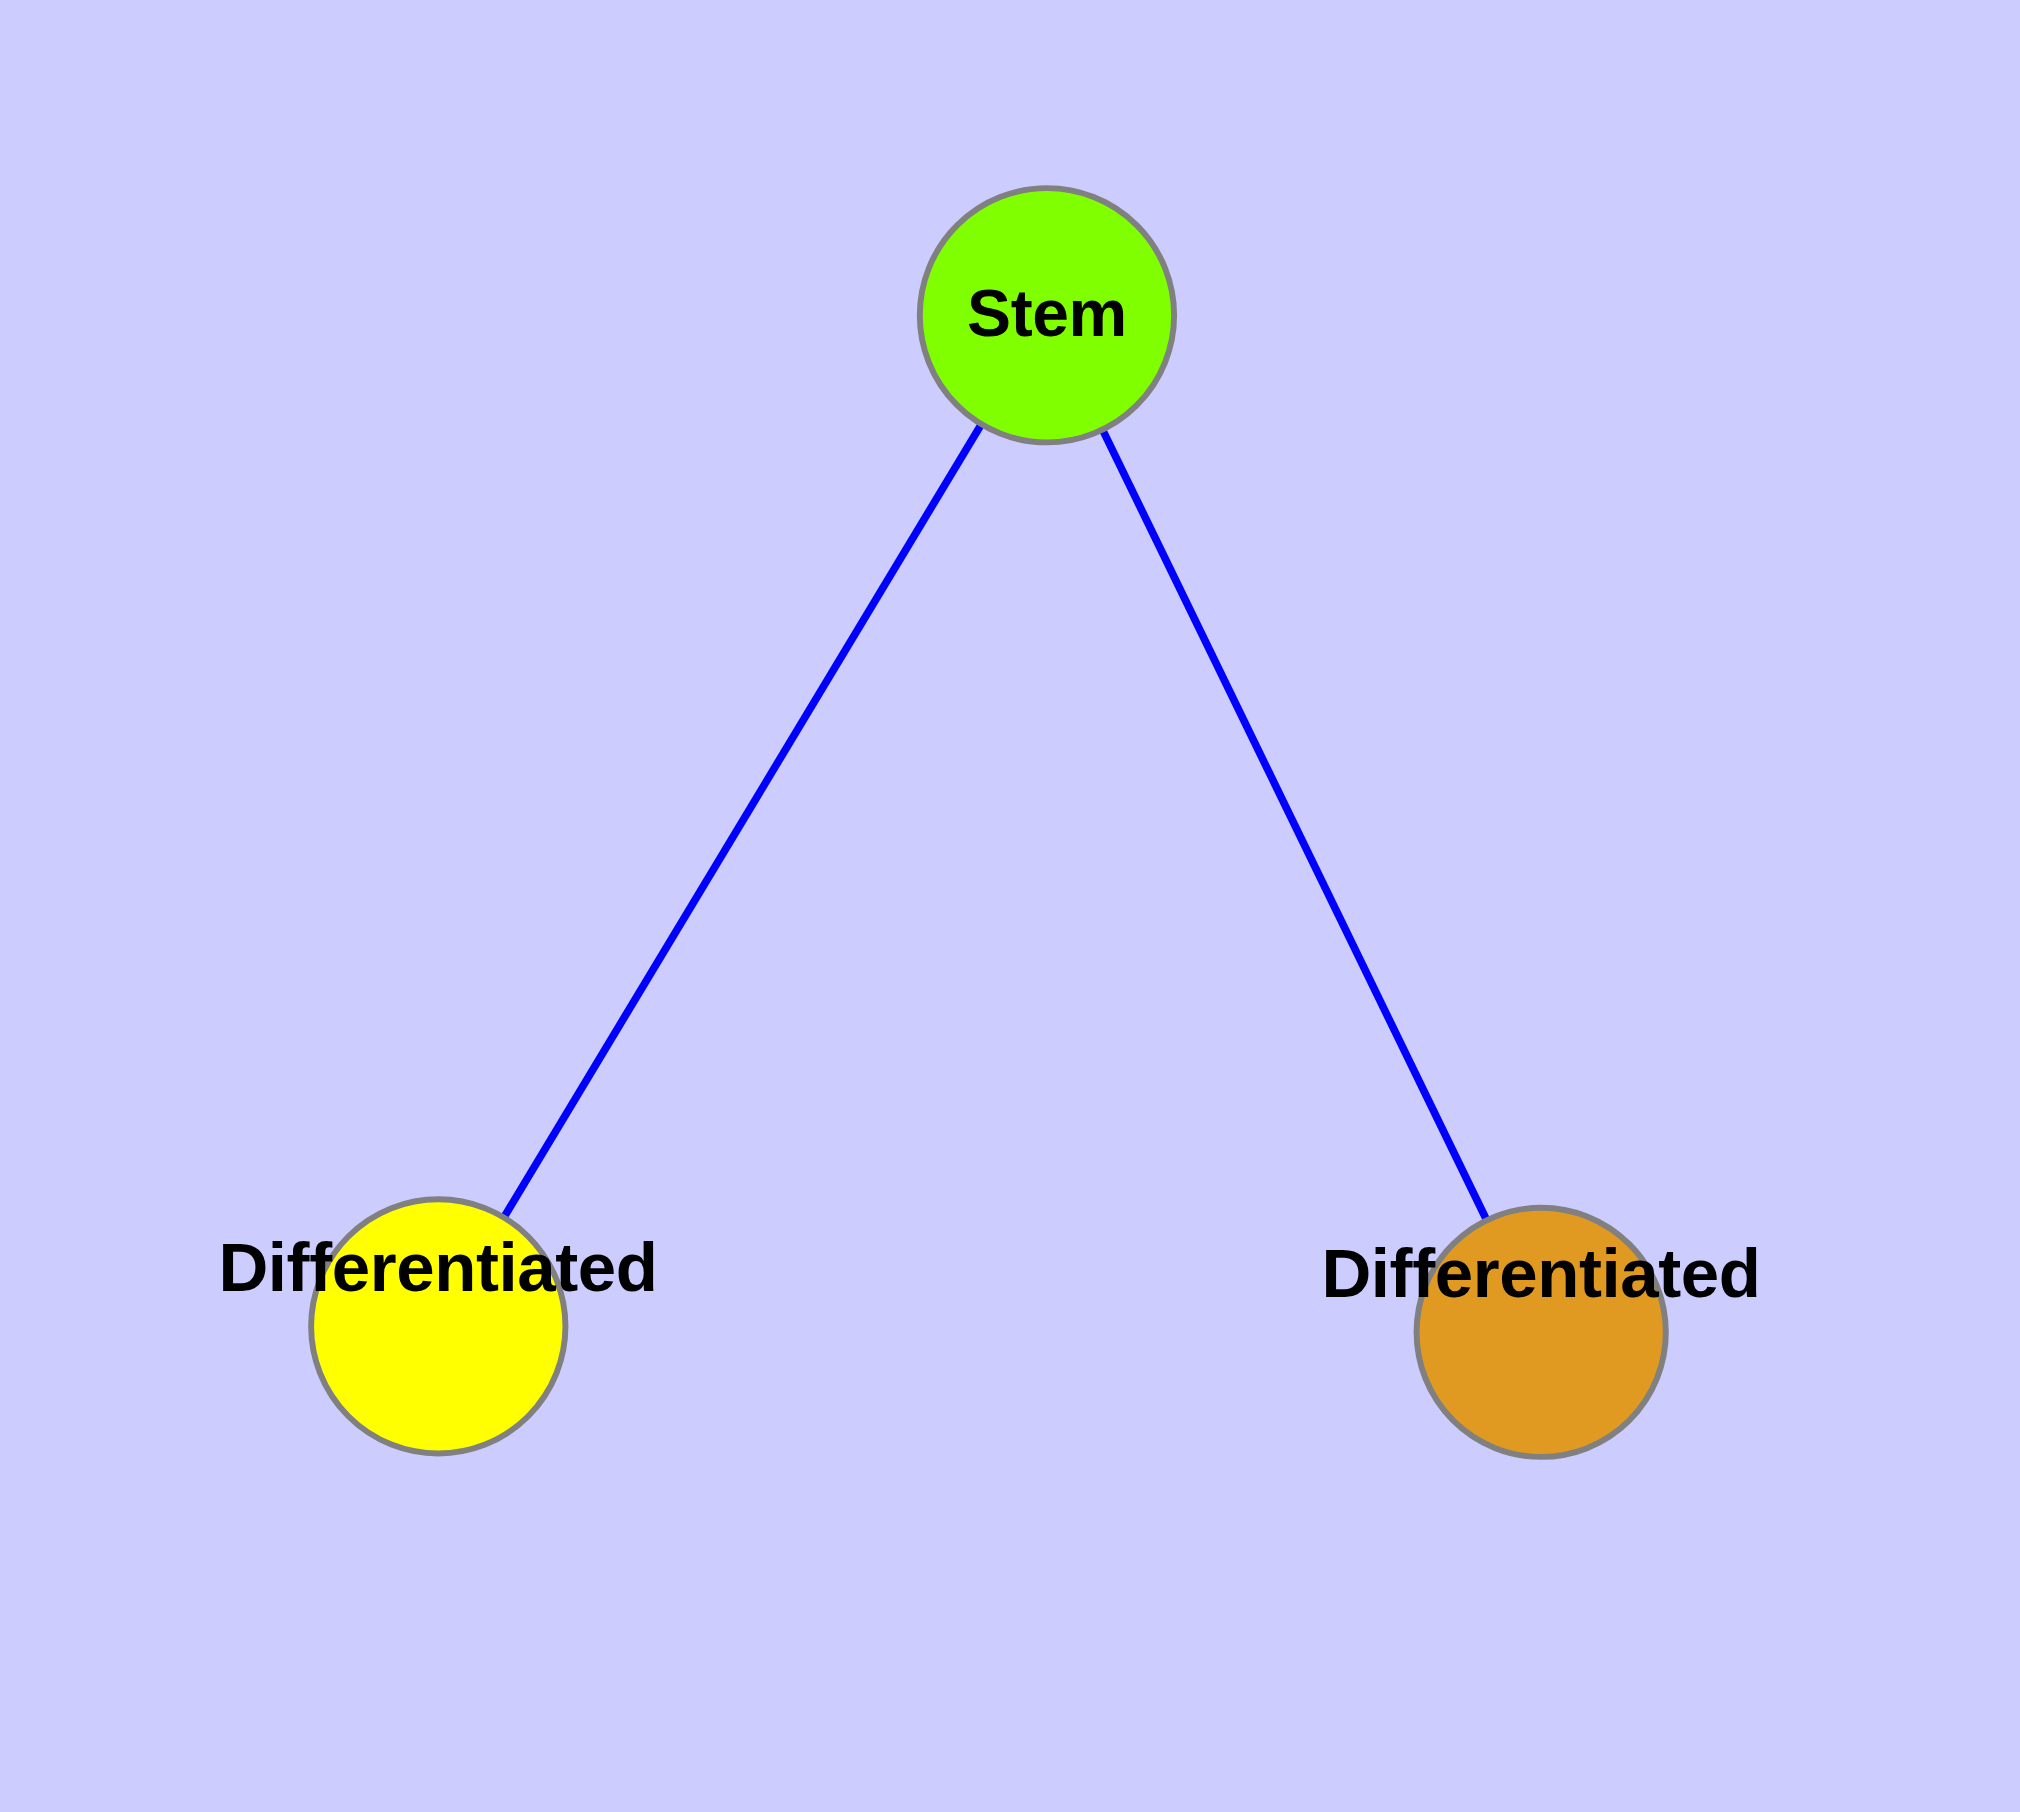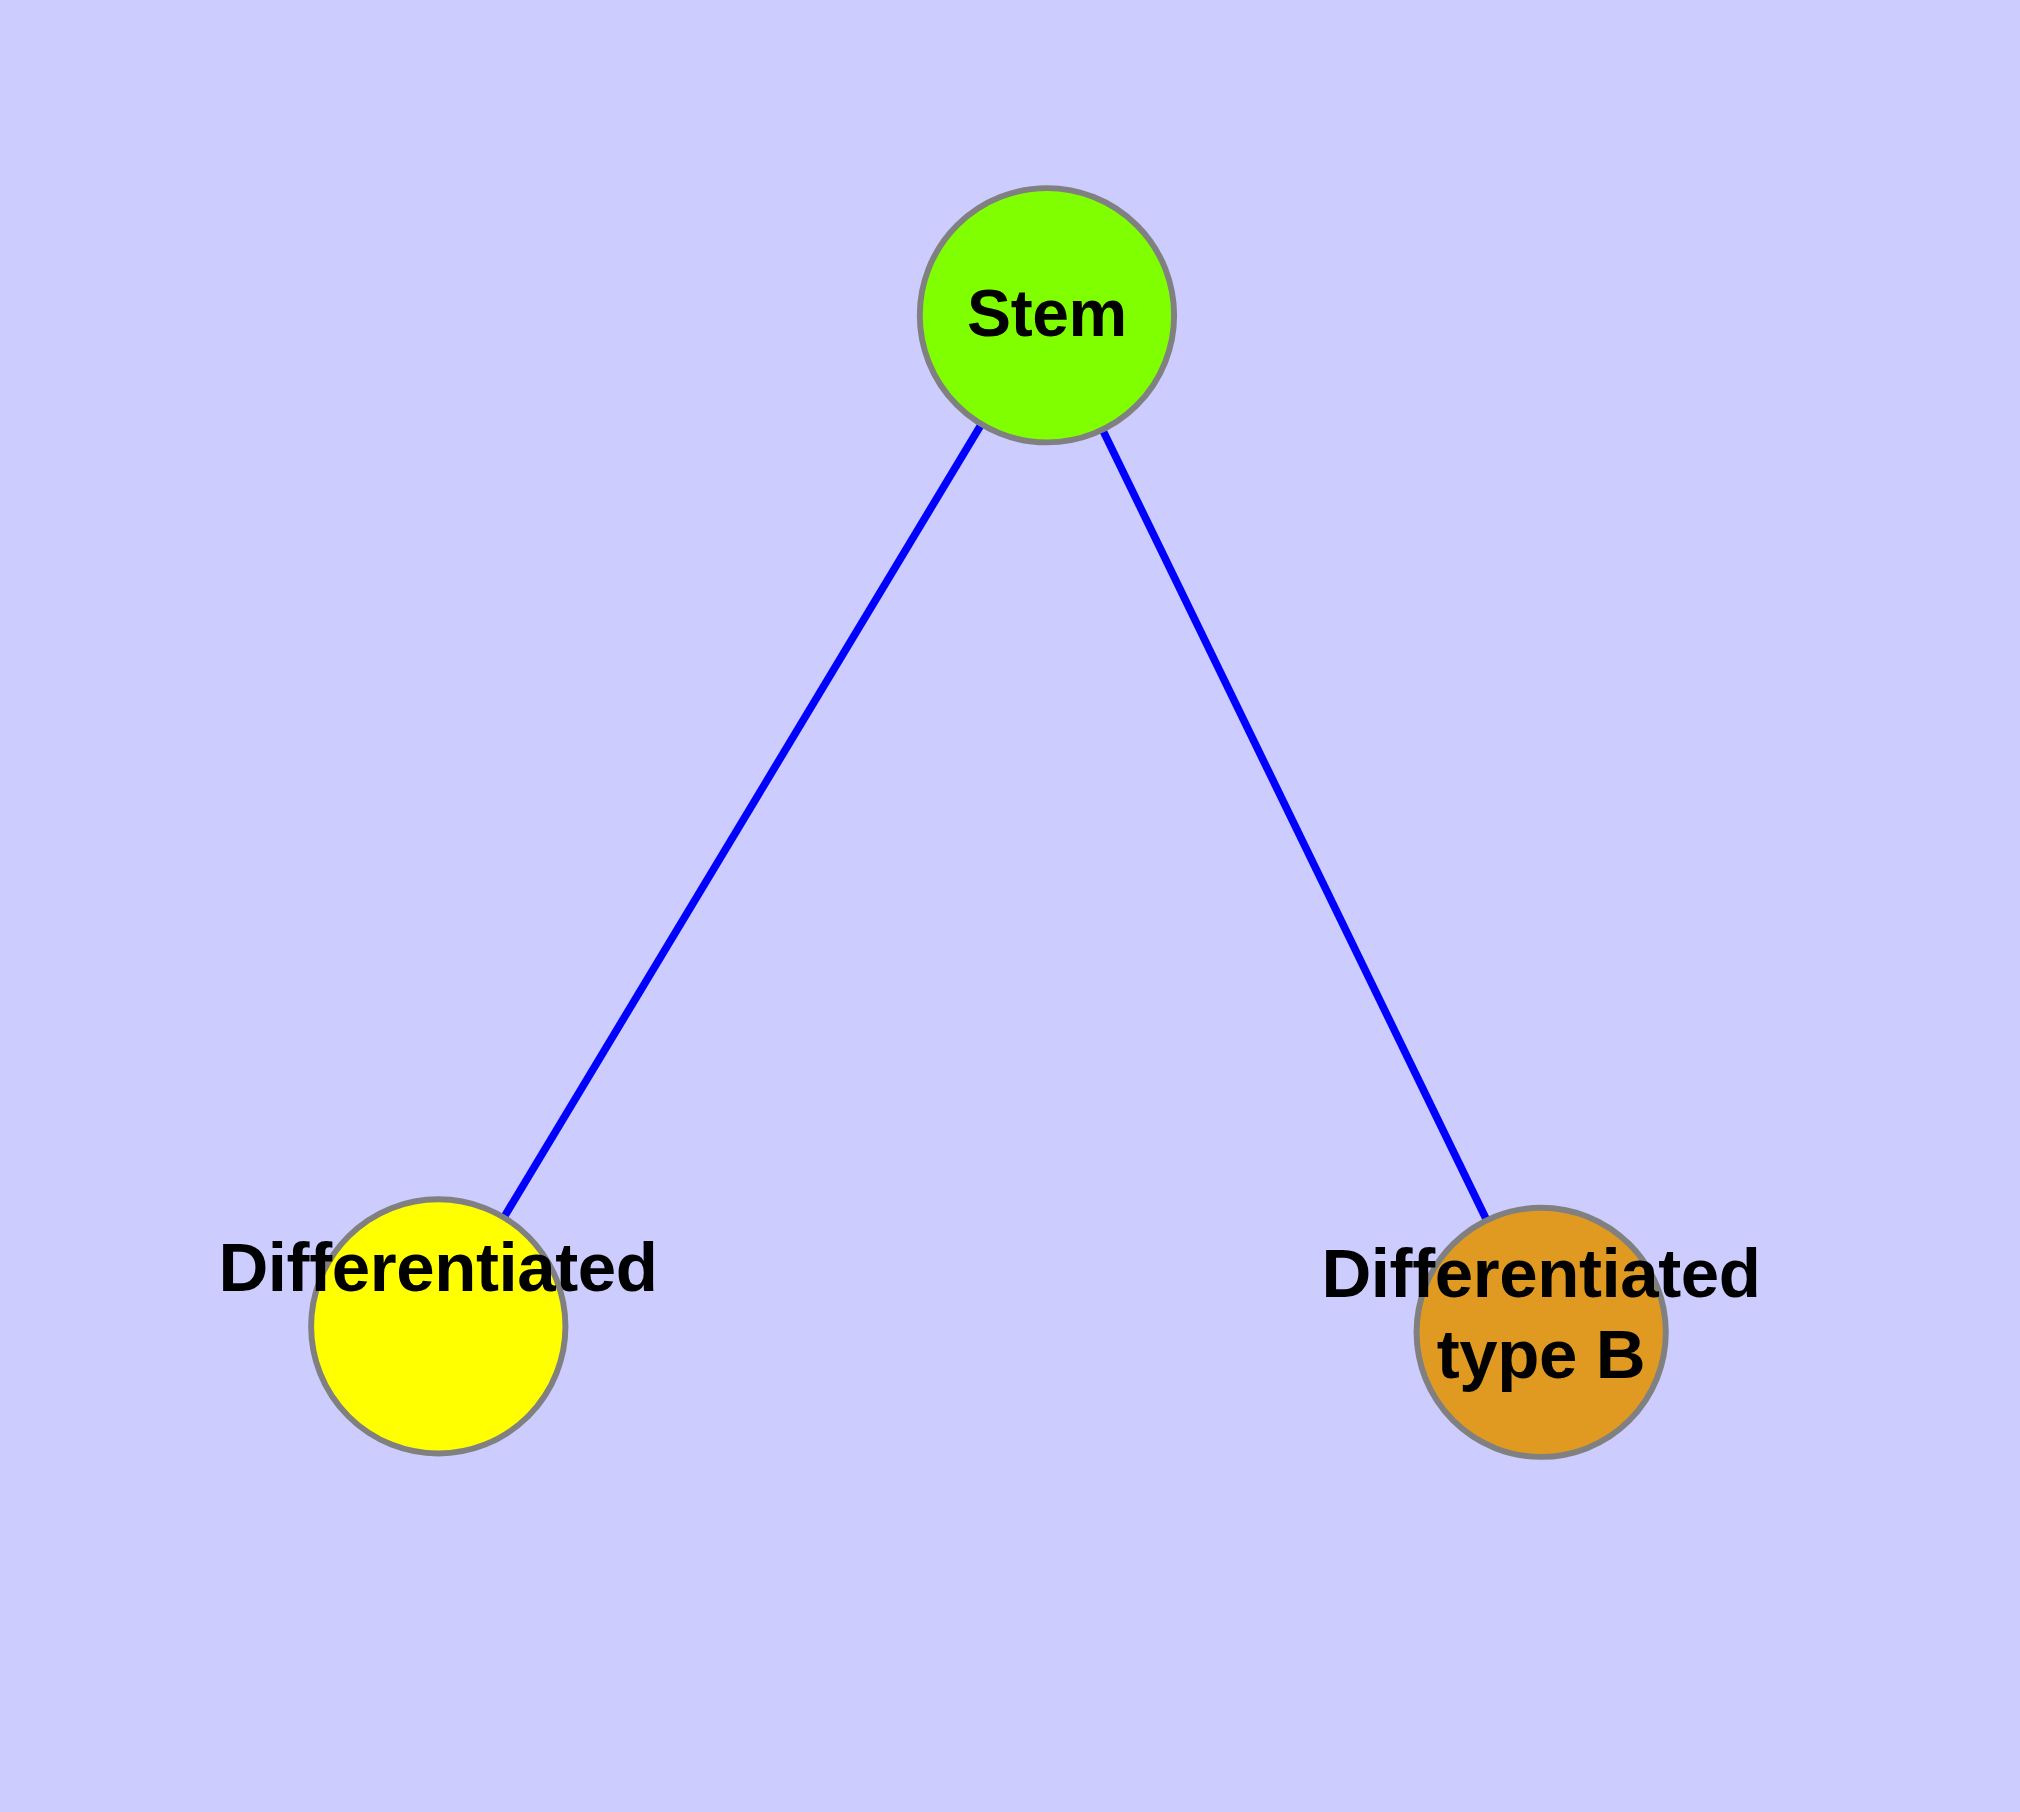--- a/index.html
+++ b/index.html
@@ -68,16 +68,16 @@
         <circle cx="1235" cy="372" r="150" fill="#7fff00" stroke="#808080" stroke-width="7"></circle>
         <circle cx="517" cy="1565" r="150" fill="#ffff00" stroke="#808080" stroke-width="7"></circle>
         <circle cx="1818" cy="1572" r="147" fill="#e09a22" stroke="#808080" stroke-width="7"></circle>
       </g>
   </svg>
 
   <div class="node-label" id="label-stem"><span>Stem</span></div>
 
   <div class="node-label" id="label-diff-a"><span>Differentiated</span><br></div>
 
-  <div class="node-label" id="label-diff-b"><span>Differentiated</span><br><span>type B</span></div>
+  <div class="node-label" id="label-diff-b"><span>Differentiated</span><br></div>
 
 </div>
 
 
 </body></html>

